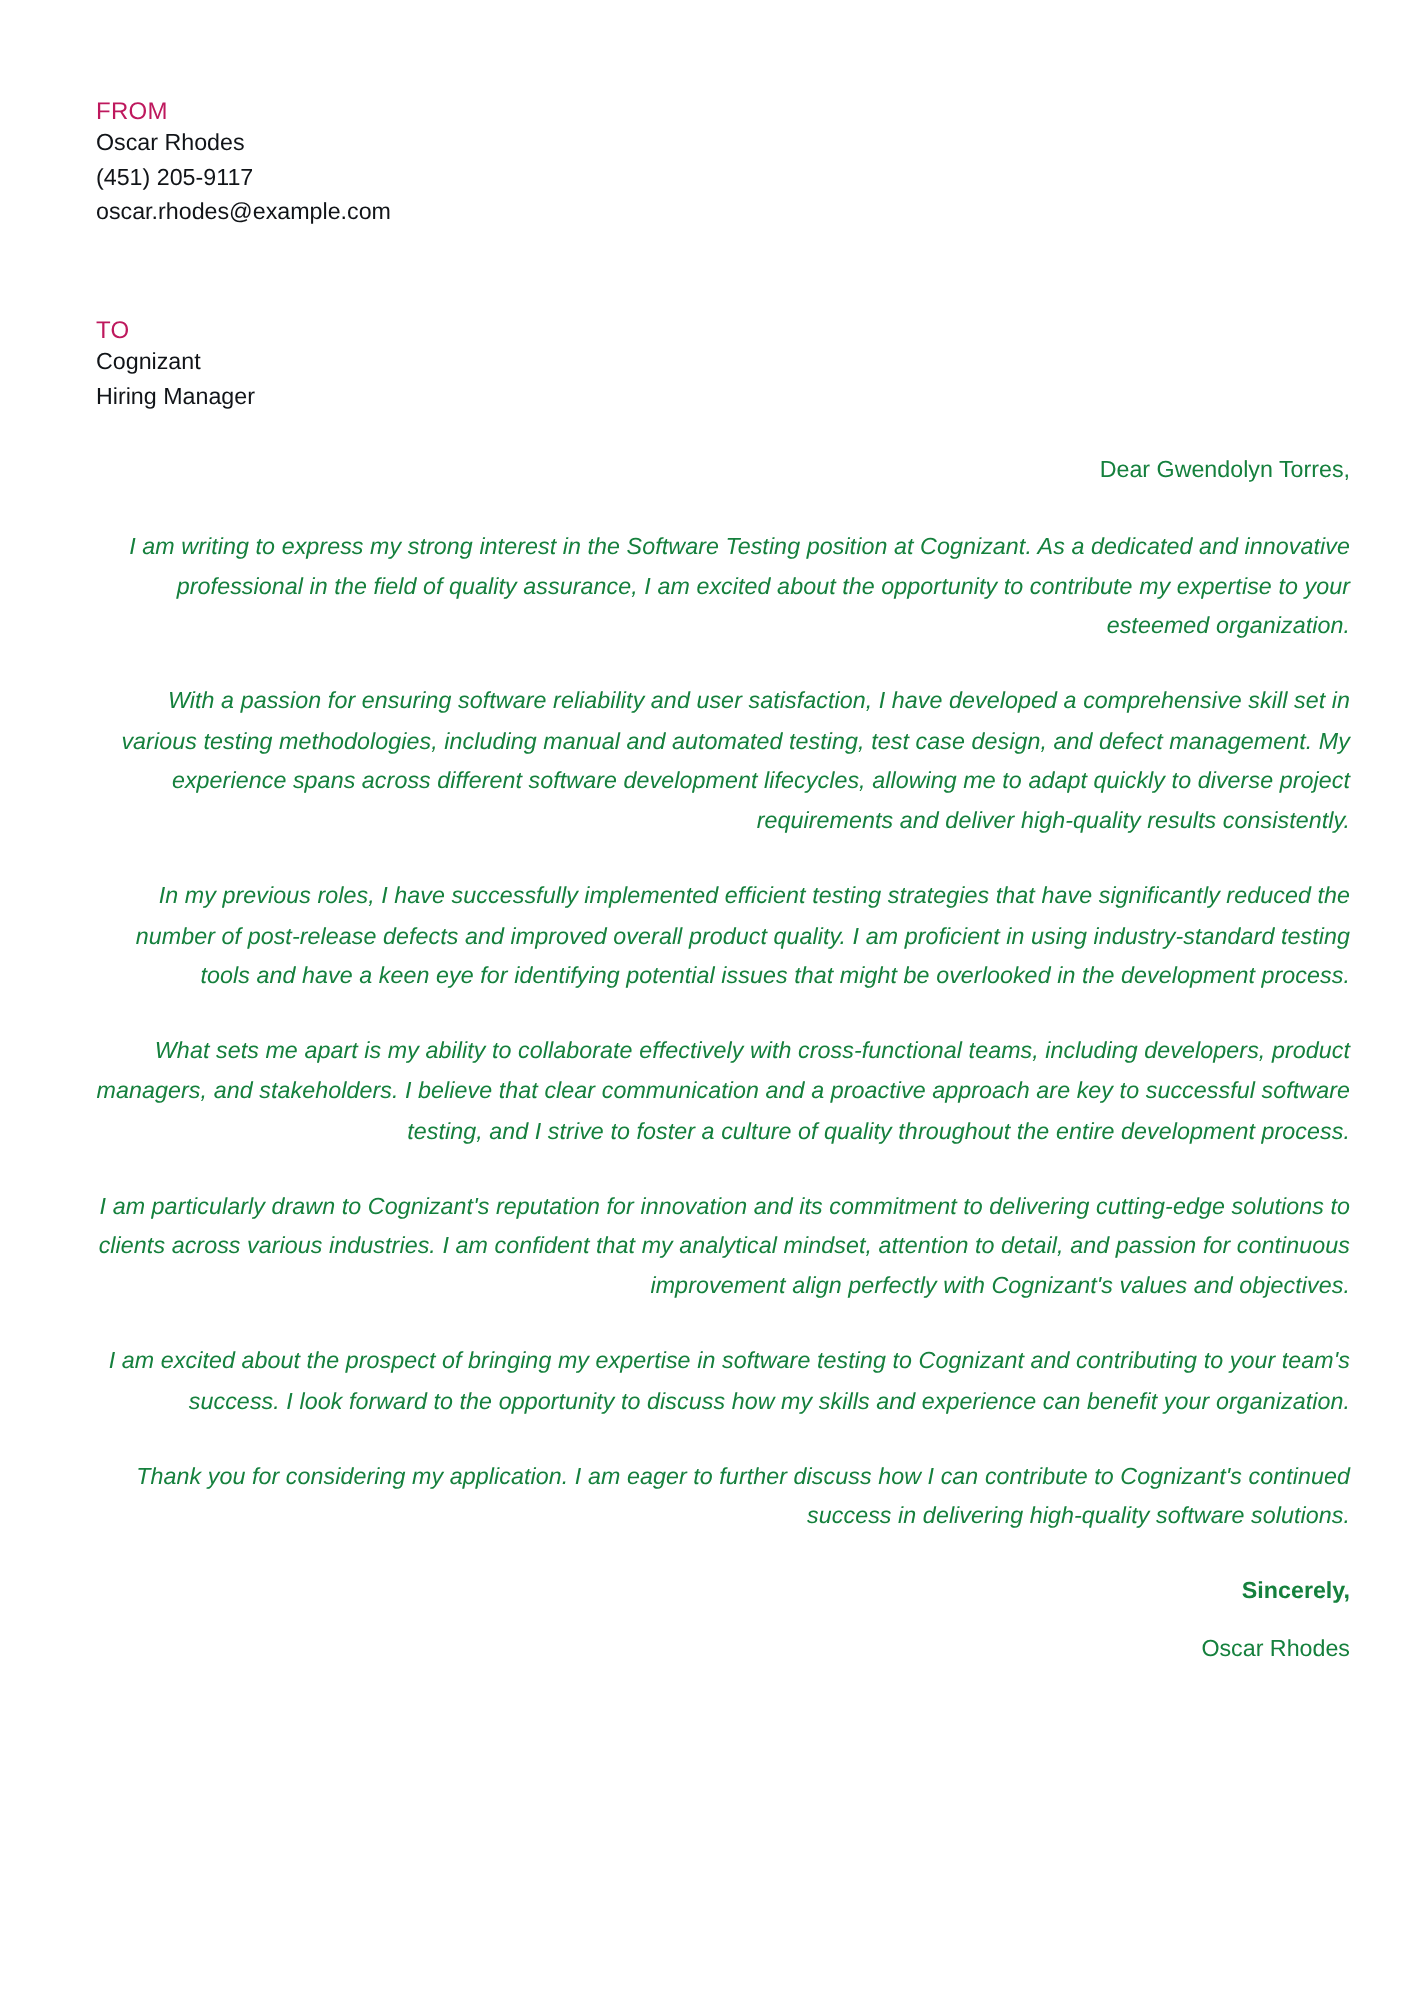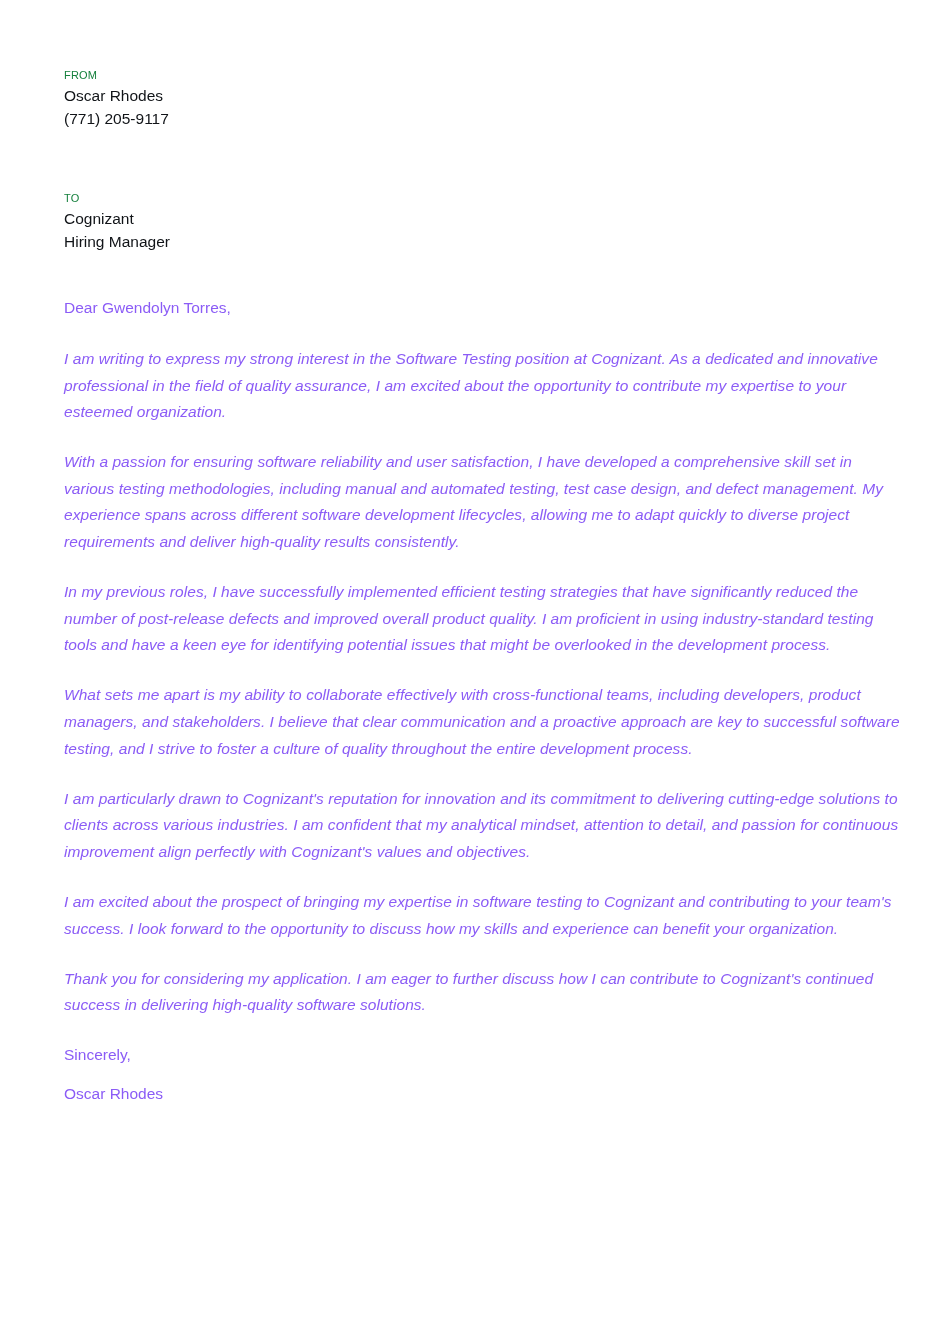--- a/index.html
+++ b/index.html
@@ -14,67 +14,70 @@
       overflow: hidden;
       font-family: "Liberation Sans", sans-serif;
     }
     .page {
       position: absolute;
       left: 64px;
       top: 64px;
       width: 836px;
     }
     .block-label {
-      font-size: 11px;
-      color: #15803d;
+      font-size: 16px;
+      color: #be185d;
       line-height: 18px;
       letter-spacing: 0.2px;
       margin: 0;
     }
     .block-line {
       font-size: 15.5px;
       color: #111418;
       line-height: 23px;
       margin: 0;
     }
     .from-block { margin-top: 2px; }
     .to-block { margin-top: 59px; }
     .letter {
-      margin-top: 42px;
-      color: #8b5cf6;
+      margin-top: 25px;
+      color: #15803d;
       font-size: 15.5px;
+      text-align: right;
     }
     .salutation {
       line-height: 26px;
       margin: 0 0 25px 0;
     }
     .para {
       line-height: 26.6px;
       margin: 0 0 23.5px 0;
       letter-spacing: 0.05px;
       font-style: italic;
     }
     .closing {
       line-height: 26px;
       margin: 0 0 13px 0;
+      font-weight: bold;
     }
     .signature {
       line-height: 26px;
       margin: 0;
     }
   </style>
 </head>
 <body>
 
 <div class="page">
 
   <section class="from-block">
     <p class="block-label">FROM</p>
     <p class="block-line">Oscar Rhodes</p>
-    <p class="block-line">(771) 205-9117</p>
+    <p class="block-line">(451) 205-9117</p>
+    <p class="block-line">oscar.rhodes@example.com</p>
   </section>
 
   <section class="to-block">
     <p class="block-label">TO</p>
     <p class="block-line">Cognizant</p>
     <p class="block-line">Hiring Manager</p>
   </section>
 
   <section class="letter">
     <p class="salutation">Dear Gwendolyn Torres,</p>

